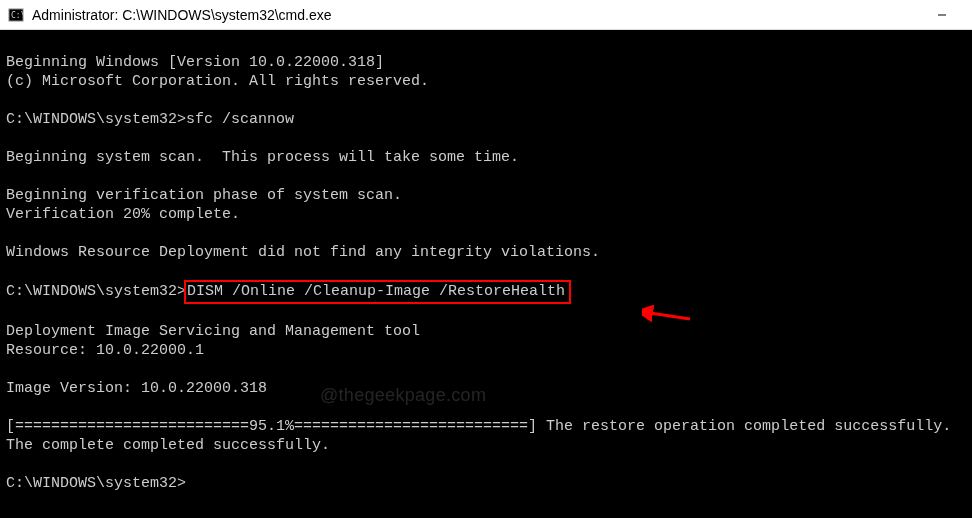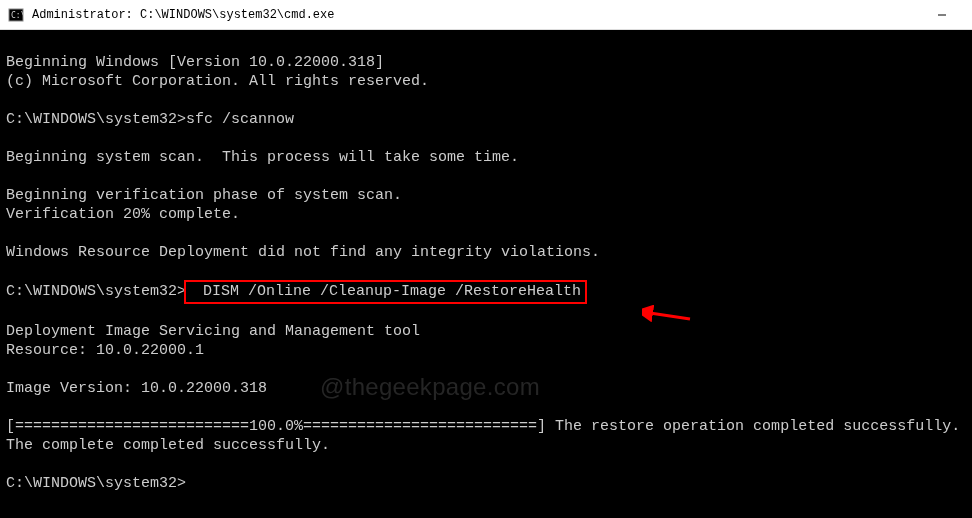--- a/index.html
+++ b/index.html
@@ -28,22 +28,22 @@
     }
     .app-icon {
       width: 16px;
       height: 16px;
       display: flex;
       align-items: center;
       justify-content: center;
     }
     .app-icon svg { width: 16px; height: 16px; }
     .title-text {
-      font-family: Liberation Mono, monospace;
-      font-size: 12px;
+      font-family: Liberation Sans, sans-serif;
+      font-size: 14px;
       color: #000;
       flex: 1;
     }
     .window-controls {
       display: flex;
       gap: 0;
     }
     .window-ctrl {
       width: 45px;
       height: 30px;
@@ -61,38 +61,38 @@
       padding: 4px 6px;
       white-space: pre;
       position: relative;
       font-family: Consolas, 'Courier New', monospace;
       overflow: hidden;
     }
     .terminal .line { white-space: pre; }
     .highlight-box {
       display: inline-block;
       border: 2.5px solid #f00;
-      padding: 0 4px 1px 17px;
+      padding: 0 4px 1px 1px;
       margin: -1px 0 -1px -2px;
     }
     .arrow {
       position: absolute;
       left: 588px;
       top: 256px;
       width: 50px;
       height: 20px;
     }
     .arrow svg { width: 50px; height: 20px; }
     .watermark {
       position: absolute;
       left: 320px;
-      top: 347px;
+      top: 356px;
       color: #444;
       font-family: 'Segoe UI', Arial, sans-serif;
-      font-size: 24px;
+      font-size: 18px;
       opacity: 0.55;
       letter-spacing: 0.3px;
     }
   </style>
 </head>
 <body>
 
 <div class="window">
   <div class="titlebar">
     <span class="app-icon">
@@ -123,21 +123,21 @@
 
 <span class="line">Windows Resource Deployment did not find any integrity violations.</span>
 
 <span class="line"><span>C:\WINDOWS\system32&gt;</span><span class="highlight-box">DISM /Online /Cleanup-Image /RestoreHealth</span></span>
 
 <span class="line">Deployment Image Servicing and Management tool</span>
 <span class="line">Resource: 10.0.22000.1</span>
 
 <span class="line">Image Version: 10.0.22000.318</span>
 
-<span class="line">[==========================100.0%==========================] The restore operation completed successfully.</span>
+<span class="line">[==========================95.1%==========================] The restore operation completed successfully.</span>
 <span class="line">The complete completed successfully.</span>
 
 <span class="line"><span>C:\WINDOWS\system32&gt;</span></span>
 
     <div class="arrow">
       <svg viewBox="0 0 50 20">
         <defs>
           <marker id="ah" markerWidth="6" markerHeight="6" refX="1" refY="3" orient="auto">
             <polygon points="0 0, 6 3, 0 6" fill="#f00"></polygon>
           </marker>

